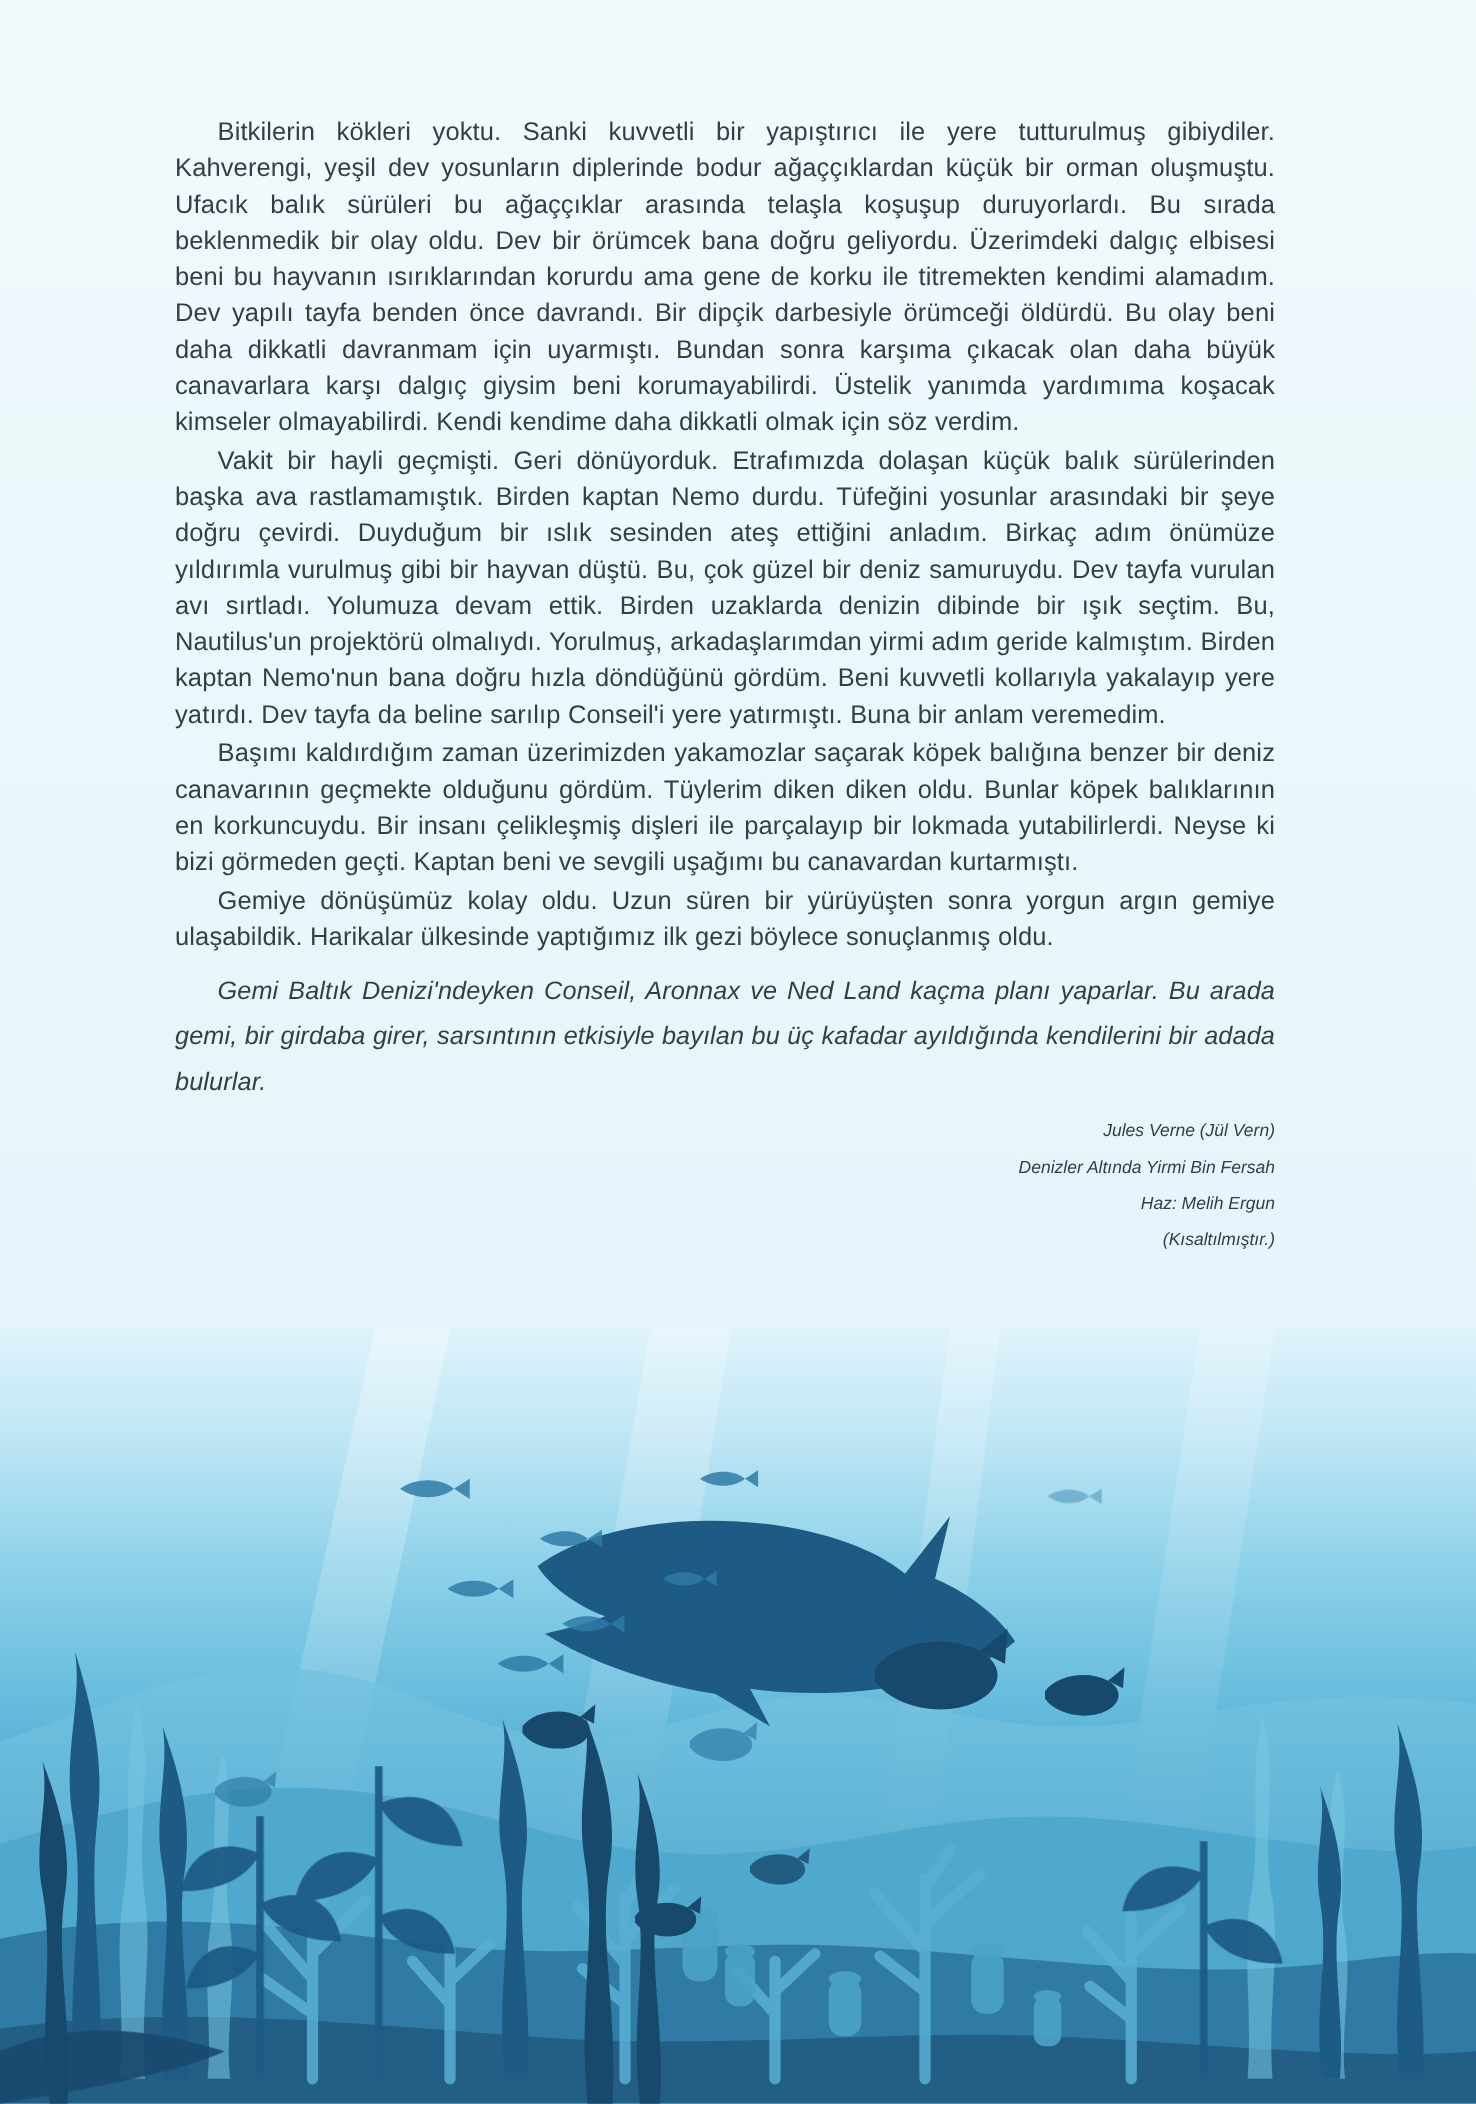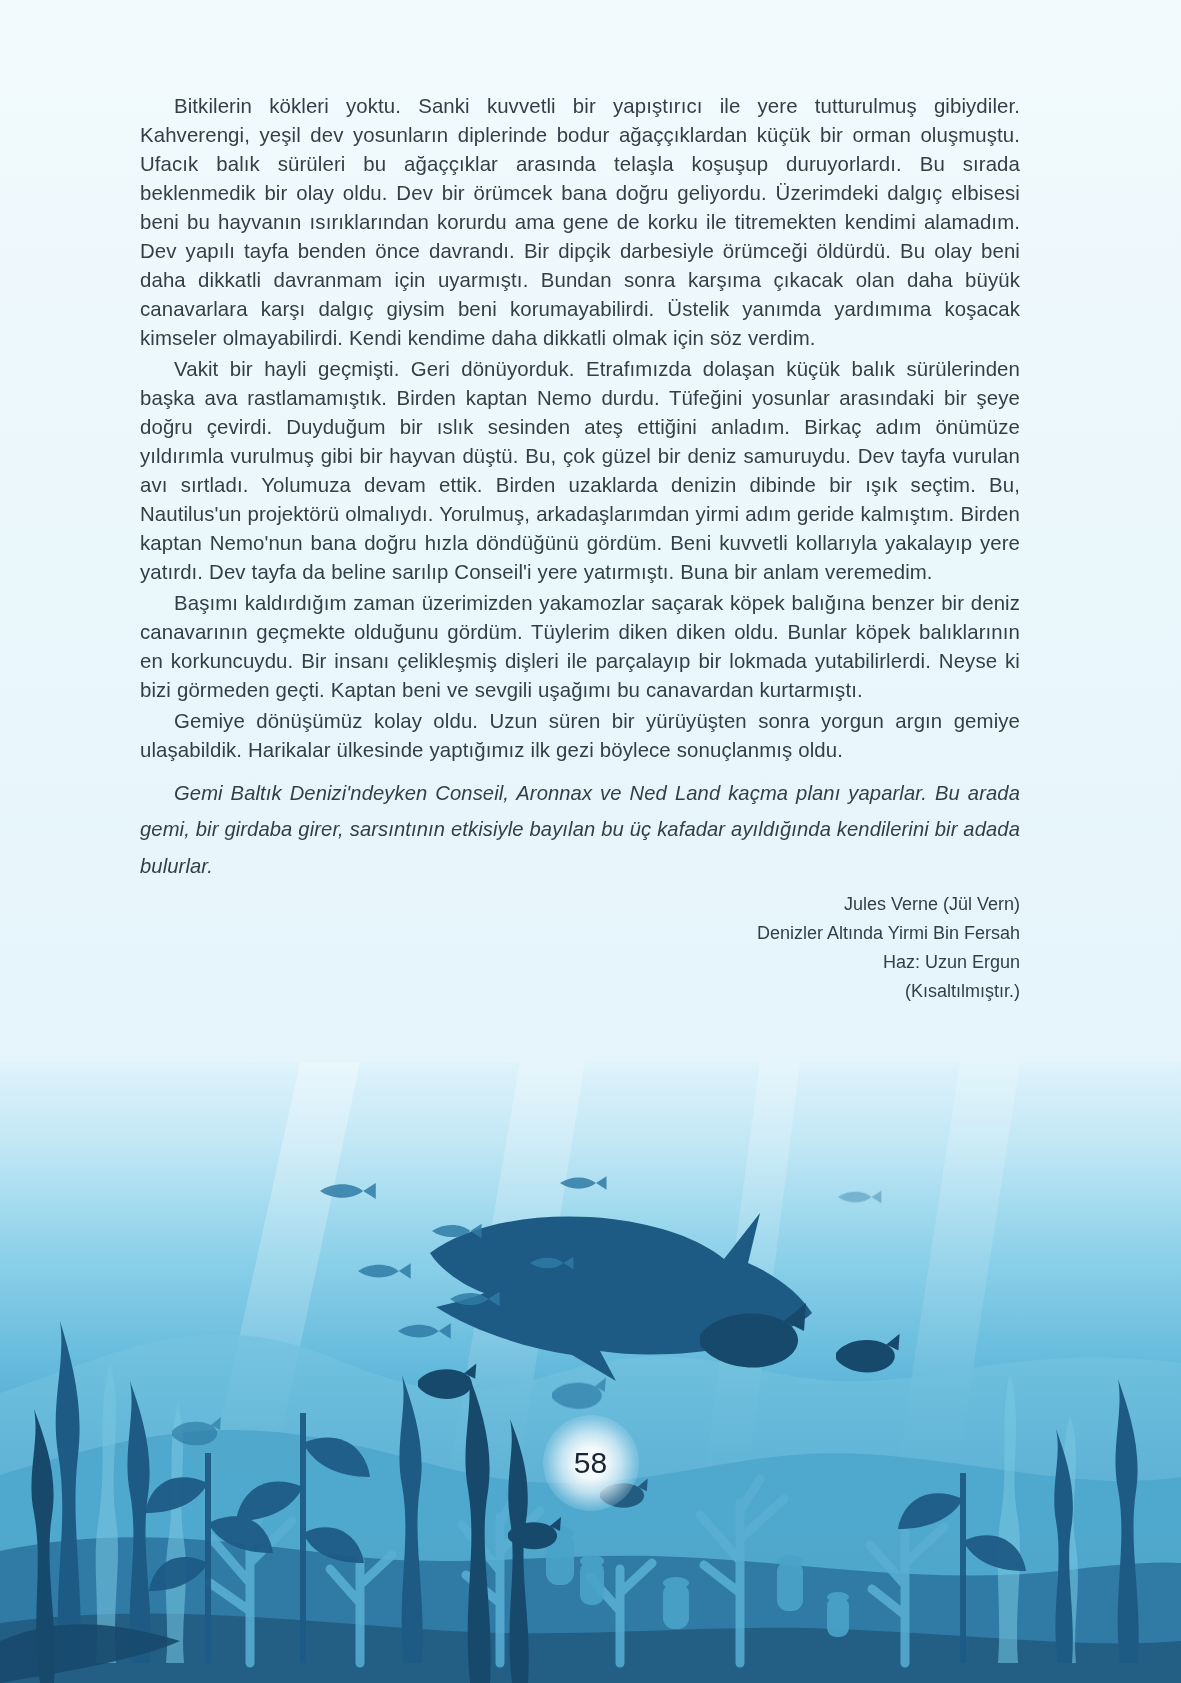--- a/index.html
+++ b/index.html
@@ -39,21 +39,22 @@
     text-align:justify;
     text-indent:34px;
     font-style:italic;
     color:#333f48;
     letter-spacing:.1px;
     margin-top:10px;
   }
   .credits{
     margin-top:6px;
     text-align:right;
-    font-size:18px;
+    font-style:italic;
+    font-size:14px;
     line-height:29px;
     color:#333f48;
   }
   .credits div{white-space:nowrap;}
   
   .folio{
     position:absolute;left:0;right:0;bottom:172px;
     text-align:center;pointer-events:none;
   }
   .folio-glow{
@@ -245,25 +246,20 @@
     <p class="body-par">Bitkilerin kökleri yoktu. Sanki kuvvetli bir yapıştırıcı ile yere tutturulmuş gibiydiler. Kahverengi, yeşil dev yosunların diplerinde bodur ağaççıklardan küçük bir orman oluşmuştu. Ufacık balık sürüleri bu ağaççıklar arasında telaşla koşuşup duruyorlardı. Bu sırada beklenmedik bir olay oldu. Dev bir örümcek bana doğru geliyordu. Üzerimdeki dalgıç elbisesi beni bu hayvanın ısırıklarından korurdu ama gene de korku ile titremekten kendimi alamadım. Dev yapılı tayfa benden önce davrandı. Bir dipçik darbesiyle örümceği öldürdü. Bu olay beni daha dikkatli davranmam için uyarmıştı. Bundan sonra karşıma çıkacak olan daha büyük canavarlara karşı dalgıç giysim beni korumayabilirdi. Üstelik yanımda yardımıma koşacak kimseler olmayabilirdi. Kendi kendime daha dikkatli olmak için söz verdim.</p>
     <p class="body-par">Vakit bir hayli geçmişti. Geri dönüyorduk. Etrafımızda dolaşan küçük balık sürülerinden başka ava rastlamamıştık. Birden kaptan Nemo durdu. Tüfeğini yosunlar arasındaki bir şeye doğru çevirdi. Duyduğum bir ıslık sesinden ateş ettiğini anladım. Birkaç adım önümüze yıldırımla vurulmuş gibi bir hayvan düştü. Bu, çok güzel bir deniz samuruydu. Dev tayfa vurulan avı sırtladı. Yolumuza devam ettik. Birden uzaklarda denizin dibinde bir ışık seçtim. Bu, Nautilus'un projektörü olmalıydı. Yorulmuş, arkadaşlarımdan yirmi adım geride kalmıştım. Birden kaptan Nemo'nun bana doğru hızla döndüğünü gördüm. Beni kuvvetli kollarıyla yakalayıp yere yatırdı. Dev tayfa da beline sarılıp Conseil'i yere yatırmıştı. Buna bir anlam veremedim.</p>
     <p class="body-par">Başımı kaldırdığım zaman üzerimizden yakamozlar saçarak köpek balığına benzer bir deniz canavarının geçmekte olduğunu gördüm. Tüylerim diken diken oldu. Bunlar köpek balıklarının en korkuncuydu. Bir insanı çelikleşmiş dişleri ile parçalayıp bir lokmada yutabilirlerdi. Neyse ki bizi görmeden geçti. Kaptan beni ve sevgili uşağımı bu canavardan kurtarmıştı.</p>
     <p class="body-par">Gemiye dönüşümüz kolay oldu. Uzun süren bir yürüyüşten sonra yorgun argın gemiye ulaşabildik. Harikalar ülkesinde yaptığımız ilk gezi böylece sonuçlanmış oldu.</p>
 
     <p class="summary-par">Gemi Baltık Denizi'ndeyken Conseil, Aronnax ve Ned Land kaçma planı yaparlar. Bu arada gemi, bir girdaba girer, sarsıntının etkisiyle bayılan bu üç kafadar ayıldığında kendilerini bir adada bulurlar.</p>
 
     <div class="credits">
       <div>Jules Verne (Jül Vern)</div>
       <div>Denizler Altında Yirmi Bin Fersah</div>
-      <div>Haz: Uzun Ergun</div>
+      <div>Haz: Melih Ergun</div>
       <div>(Kısaltılmıştır.)</div>
     </div>
 
   </div>
 
-  <div class="folio">
-    <span class="folio-glow">
-      <span class="folio-num">58</span>
-    </span>
-  </div>
 
 </div>
 
 </body></html>

